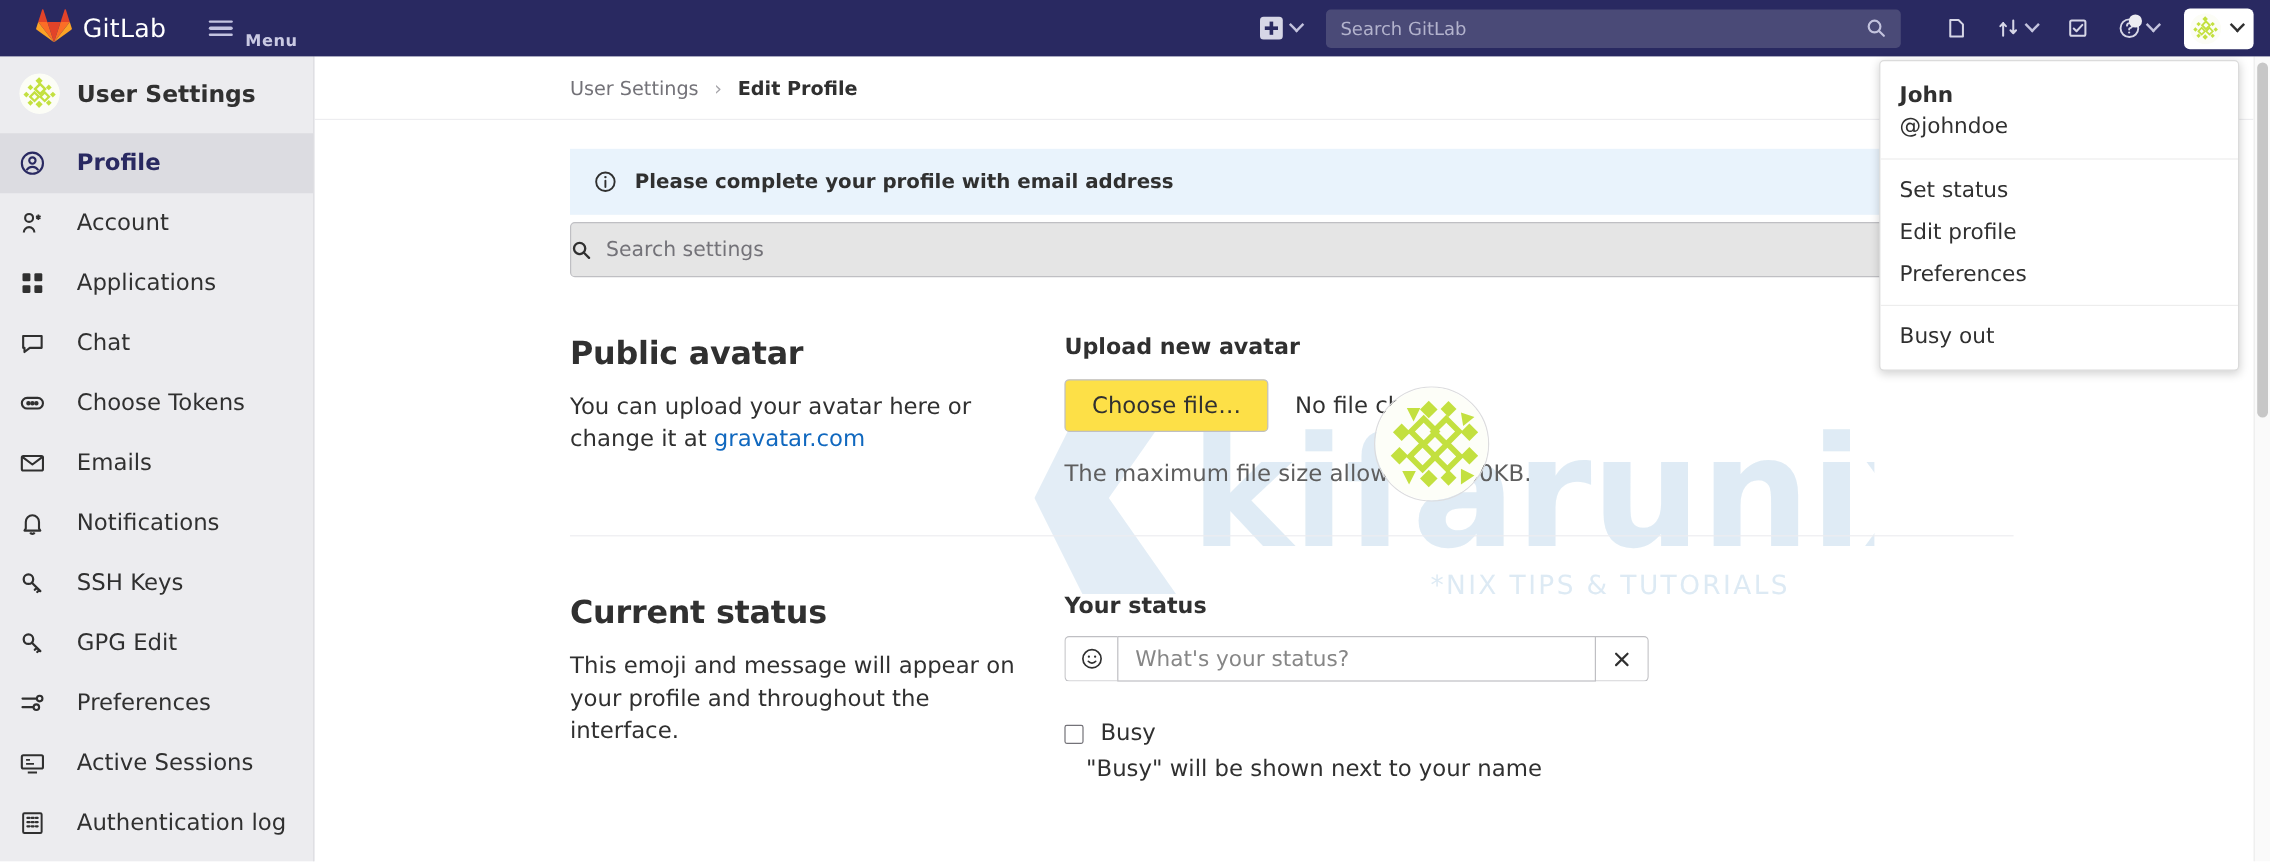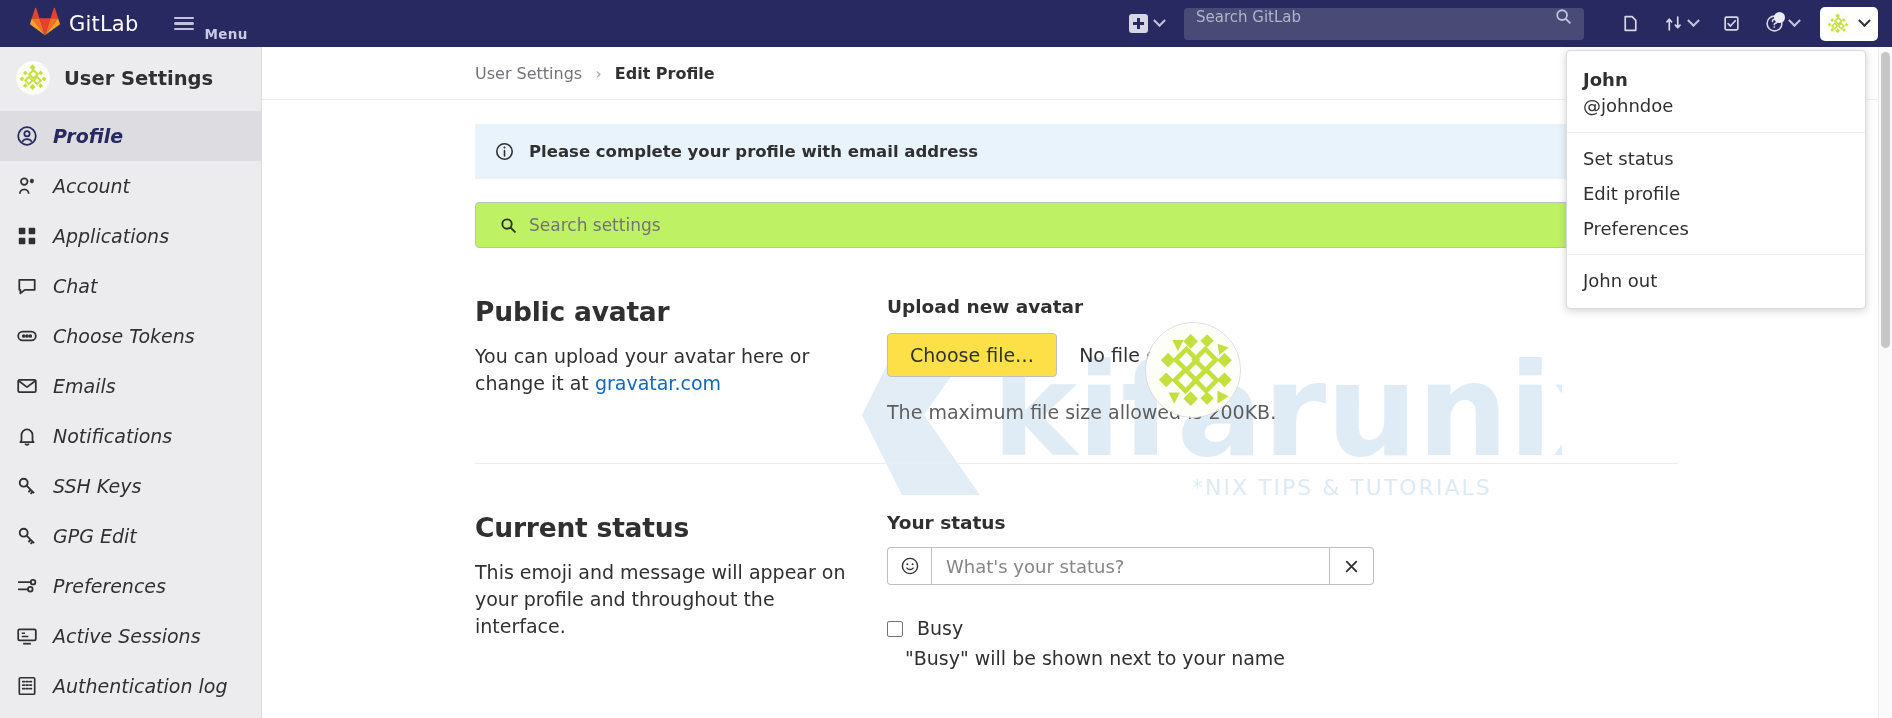--- a/index.html
+++ b/index.html
@@ -47,23 +47,23 @@
     content: ""; position: absolute; background: #292961;
   }
   .plus-box::before { left: 8px; top: 4px; width: 3px; height: 11px; }
   .plus-box::after { left: 4px; top: 8px; width: 11px; height: 3px; }
   .chev { display: inline-block; width: 9px; height: 9px;
     border-right: 2px solid #c3c3de; border-bottom: 2px solid #c3c3de;
     transform: rotate(45deg) translate(-2px,-2px);
   }
   .search-box {
     margin-left: 20px;
-    width: 400px; height: 32px;
+    width: 479px; height: 32px;
     background: #4a4a77; border-radius: 4px;
-    display: flex; align-items: flex-start;
+    display: flex; align-items: center;
     padding: 0 12px;
     cursor: text;
   }
   .search-box .ph { color: #b3b3cd; font-size: 15px; flex: 1; }
   .search-mag { width: 17px; height: 17px; }
 
   .nav-right { display: flex; align-items: center; gap: 2px; margin-left: 26px; padding-right: 14px; }
   .nav-icon-btn {
     display: flex; align-items: center; gap: 6px;
     padding: 7px 11px; border-radius: 4px; cursor: pointer;
@@ -95,25 +95,24 @@
     z-index: 20;
   }
   .sb-header {
     display: flex; align-items: center; gap: 14px;
     padding: 14px 16px 16px 16px;
     cursor: pointer;
   }
   .sb-avatar { width: 34px; height: 34px; border-radius: 50%; }
   .sb-title { font-size: 19.5px; font-weight: bold; color: #303030; }
   .sb-item {
-    display: flex; align-items: center; gap: 15px;
+    display: flex; align-items: center; gap: 26px;
     height: 50px; padding: 0 16px;
     font-size: 19px; color: #303030;
     cursor: pointer;
-    font-style: italic;
   }
   .sb-item.active {
     background: #dcdce1; color: #292961; font-weight: bold;
   }
   .sb-item .ic { width: 22px; height: 22px; flex: 0 0 22px; display:block; }
 
   
   .main {
     position: absolute; top: 47px; left: 262px;
     width: 1616px; height: 671px;
@@ -139,25 +138,25 @@
   .alert {
     margin: 24px 0 0 213px; width: 1203px;
     background: #e9f3fc;
     display: flex; align-items: center; gap: 15px;
     padding: 18px 20px;
     font-size: 16.5px; color: #303030; font-weight: bold;
   }
   .alert svg { width: 19px; height: 19px; flex: 0 0 19px; }
 
   .search-settings {
-    margin: 23px 0 0 213px; width: 1203px; height: 46px;
+    margin: 6px 0 0 213px; width: 1203px; height: 46px;
     border: 1px solid #bfbfc3; border-radius: 4px;
     display: flex; align-items: center; gap: 12px;
-    padding: 0 24px;
-    background: #bef264; cursor: text;
+    padding: 0 0;
+    background: #e5e5e5; cursor: text;
   }
   .search-settings .ph { color: #737278; font-size: 17px; }
   .search-settings svg { width: 17px; height: 17px; }
 
   .section {
     display: flex; margin: 48px 0 0 213px; width: 1203px;
     padding-bottom: 40px;
   }
   .section.divided { border-bottom: 1px solid #ededf0; }
   .sec-left { width: 412px; flex: 0 0 412px; padding-right: 38px; }
@@ -583,15 +582,15 @@
   <div class="um-head">
     <div class="um-name">John</div>
     <div class="um-handle">@johndoe</div>
   </div>
   <div class="um-group">
     <div class="um-item">Set status</div>
     <div class="um-item">Edit profile</div>
     <div class="um-item">Preferences</div>
   </div>
   <div class="um-group last">
-    <div class="um-item">John out</div>
+    <div class="um-item">Busy out</div>
   </div>
 </div>
 
 </body></html>

